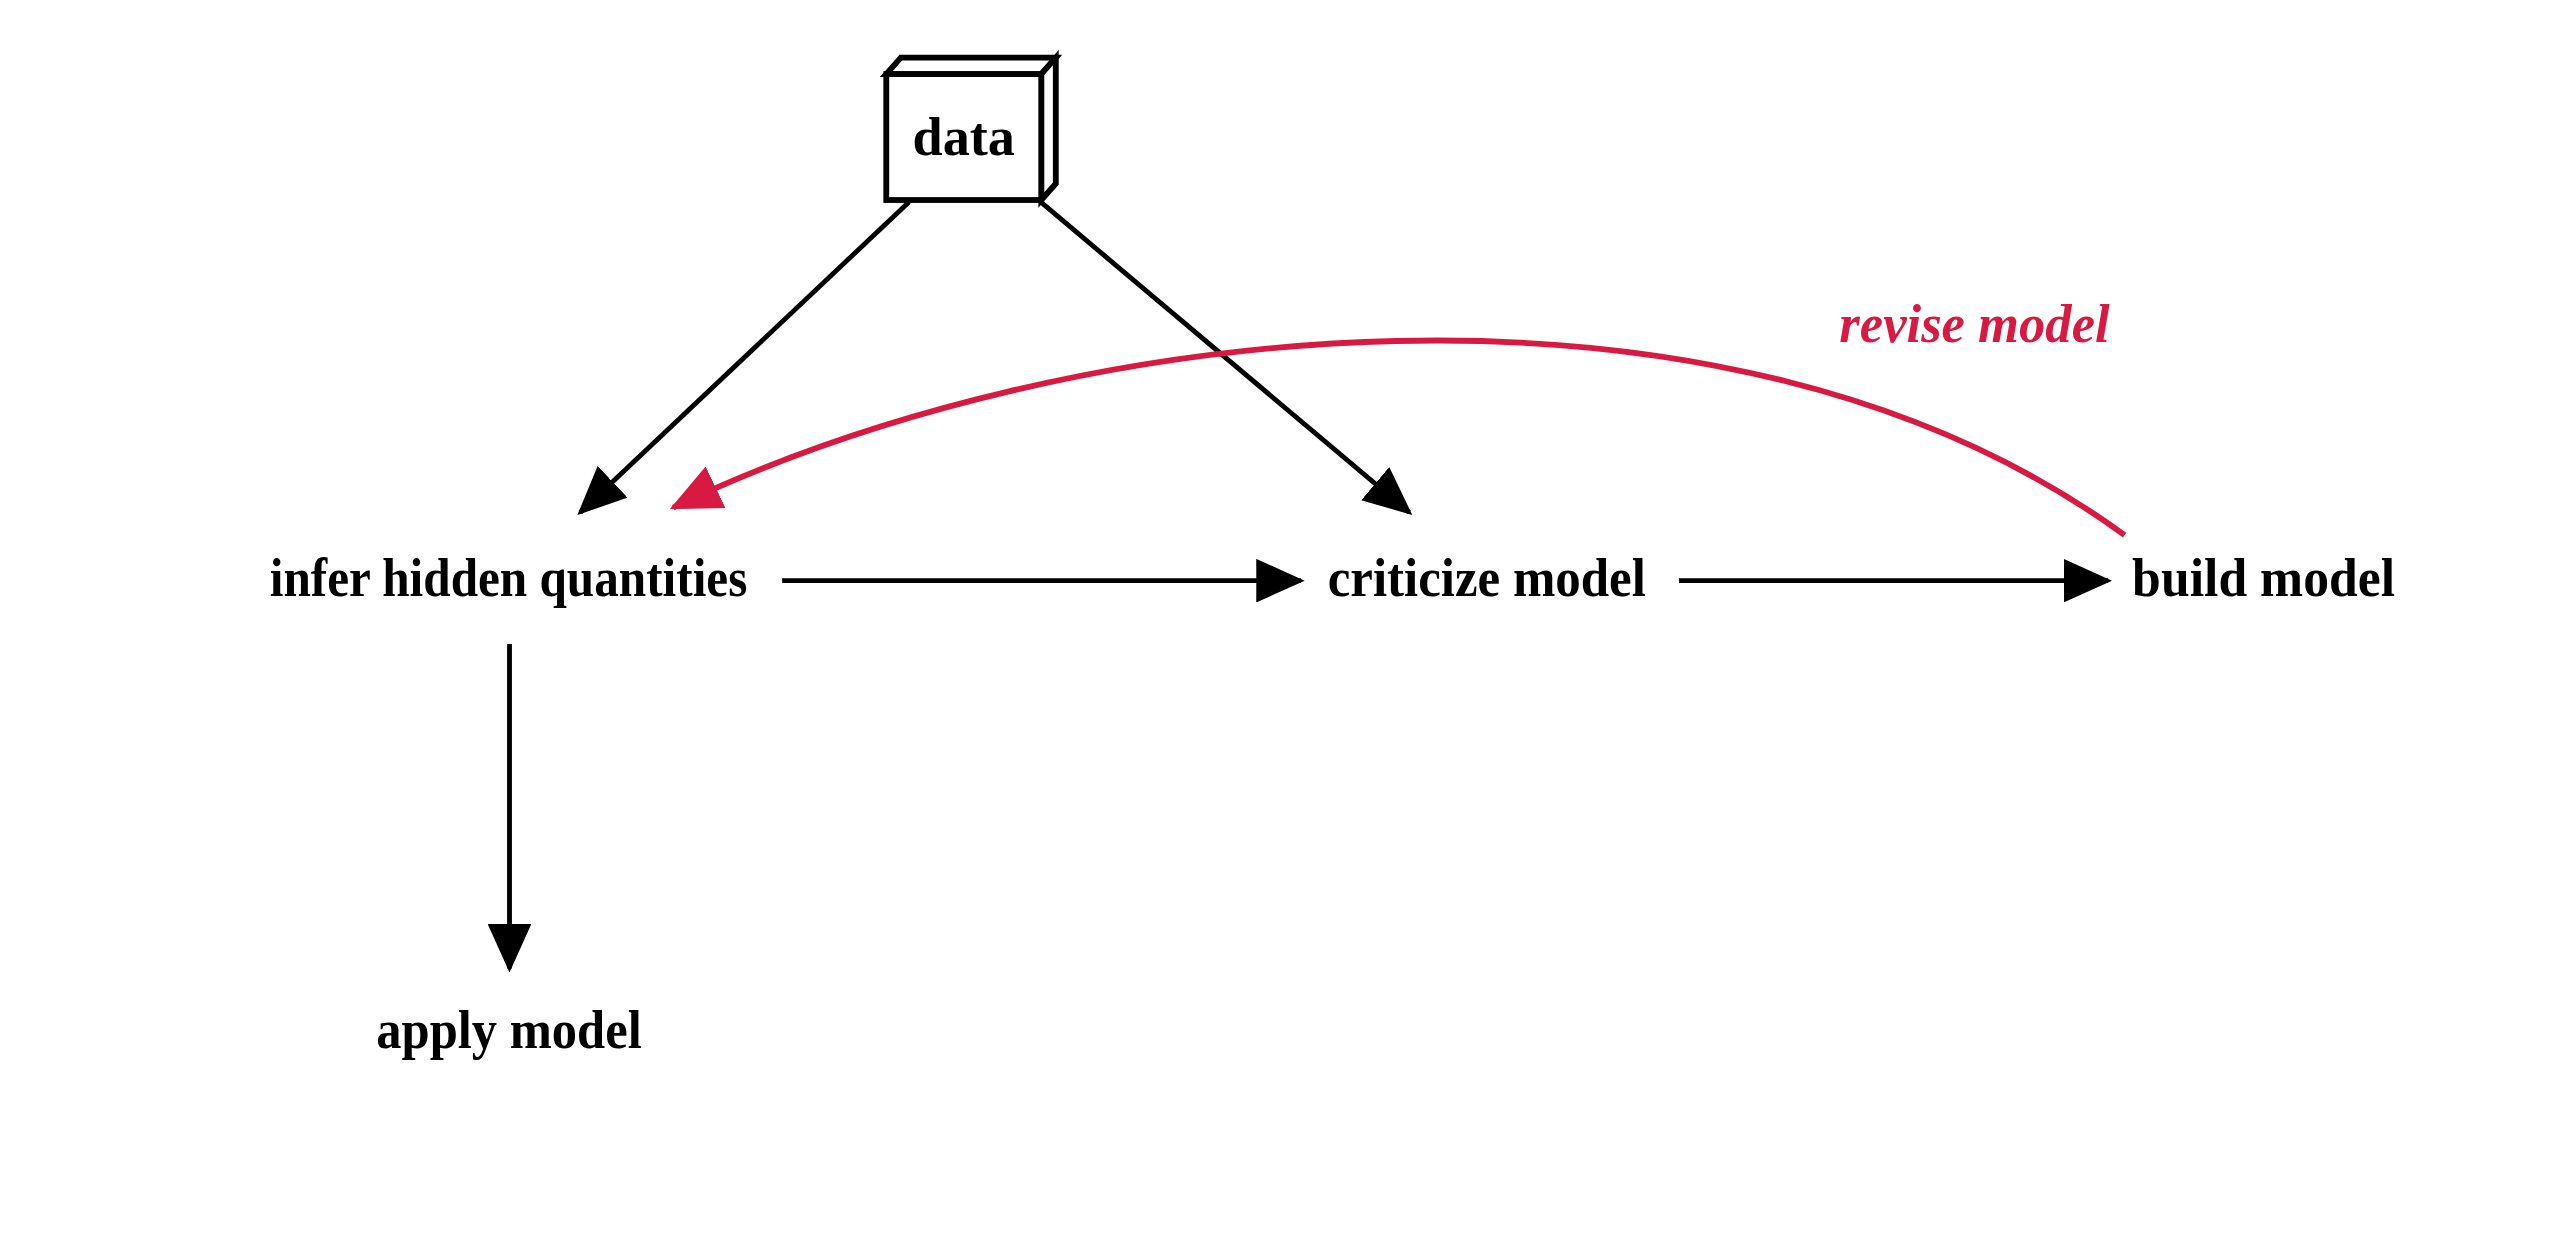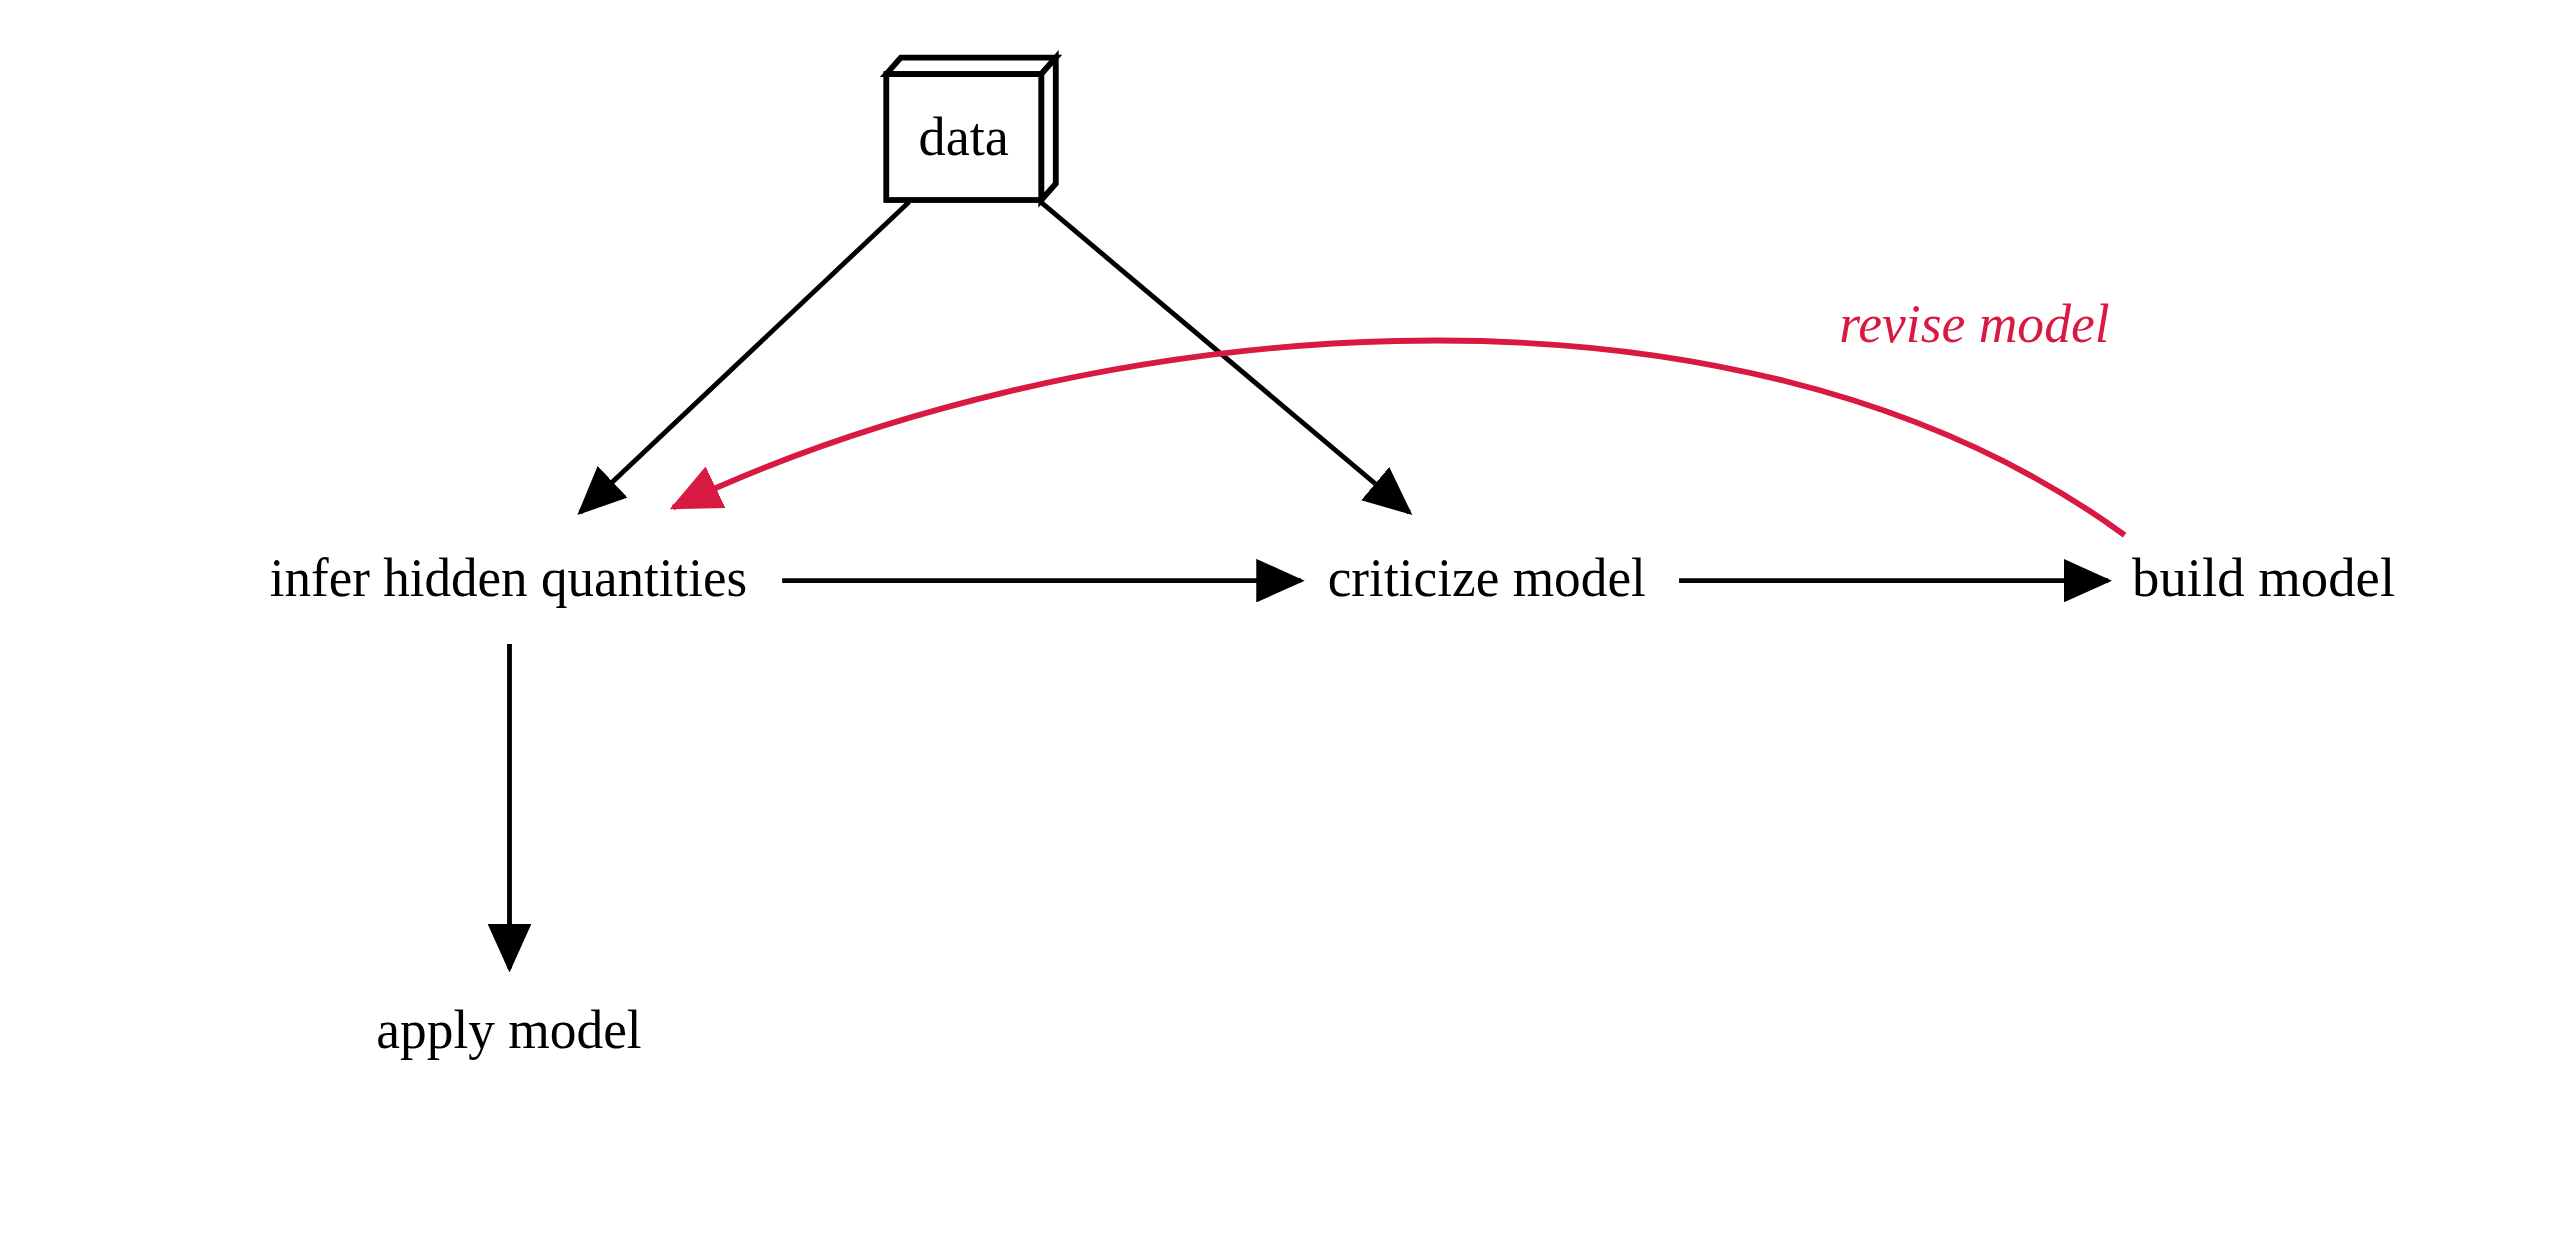--- a/index.html
+++ b/index.html
@@ -3,20 +3,21 @@
 <meta charset="utf-8">
 <style>
   html, body {
     margin: 0;
     padding: 0;
     background: #ffffff;
   }
   .figure-wrap {
     width: 100%;
     background: #84cc16;
+    font-weight: bold;
   }
   svg.diagram {
     display: block;
     width: 100%;
     height: auto;
     background: #ffffff;
   }
   .node-label {
     font-family: "Liberation Serif", "DejaVu Serif", serif;
     font-size: 112px;

